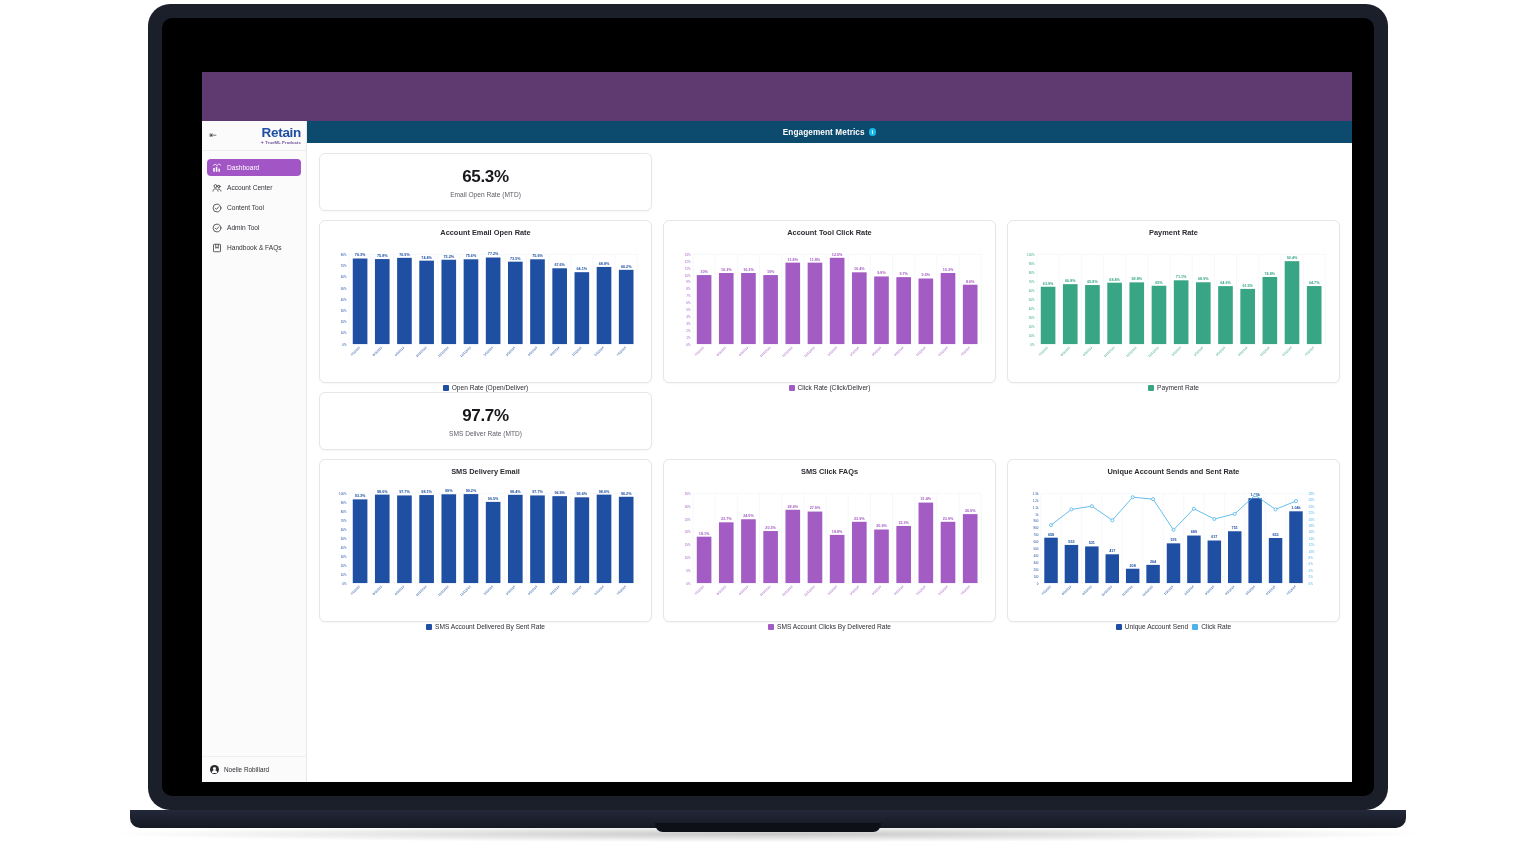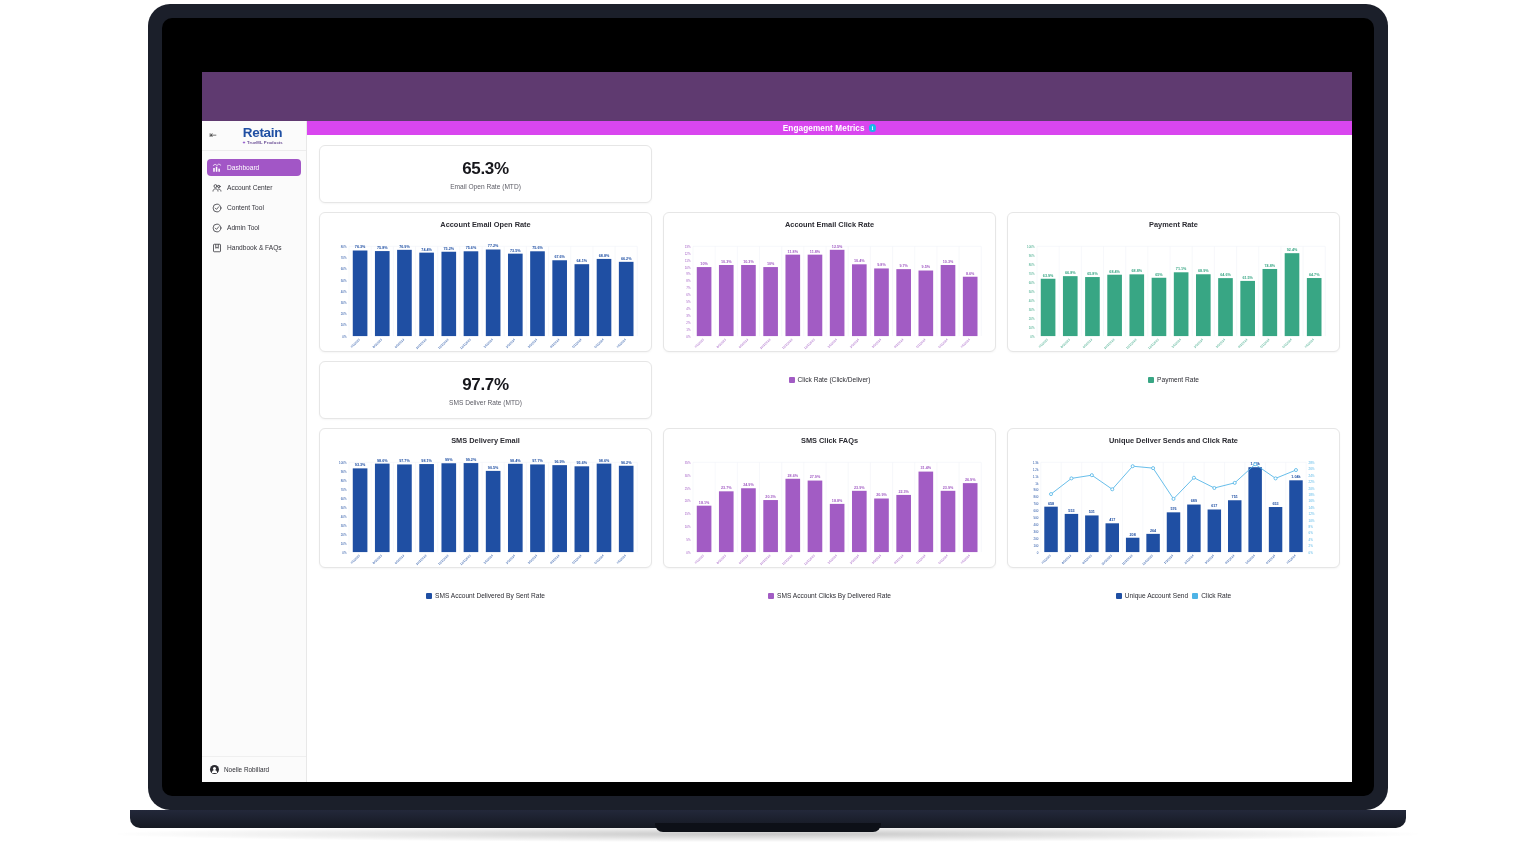--- a/index.html
+++ b/index.html
@@ -62,21 +62,21 @@
   }
   #logo-row {
     height: 30px; display: flex; align-items: center;
     padding: 0 5px 0 4px; gap: 4px;
     border-bottom: 1px solid #ededed;
   }
   #collapse-btn {
     font-size: 9px; color: #4a4a4a; line-height: 1;
     cursor: pointer; width: 14px; text-align: center;
   }
-  #logo-block { flex: 1; text-align: center; line-height: 1; }
+  #logo-block { flex: 1; text-align: right; line-height: 1; }
   #logo-main {
     font-size: 13.5px; font-weight: 700; color: #1f4fa3;
     letter-spacing: -0.3px;
   }
   #logo-sub {
     font-size: 4.2px; color: #6b4f96; letter-spacing: 0.1px;
     margin-top: 1px; font-weight: 700;
   }
   #logo-sub .tm { color: #8f55c9; }
   #nav { padding: 8px 5px 0 5px; display: flex; flex-direction: column; gap: 3px; }
@@ -107,21 +107,21 @@
     width:3px;height:3px;border-radius:50%;background:#fff;
   }
   .avatar-dot::after {
     content:''; position:absolute; left:2px; top:5px;
     width:5px;height:2.6px;border-radius:3px 3px 0 0;background:#fff;
   }
 
   
   #main { flex: 1; display: flex; flex-direction: column; background: #ffffff; }
   #page-header {
-    height: 14px; background: #d946ef;
+    height: 22px; background: #0c4a6e;
     display: flex; align-items: center; justify-content: center; gap: 4px;
   }
   #page-title { font-size: 8.2px; font-weight: 700; color: #ffffff; letter-spacing: 0.1px; }
   #info-icon {
     width: 7.5px; height: 7.5px; border-radius: 50%;
     background: #16b9e8; color: #ffffff;
     font-size: 5.5px; font-weight: 700;
     display: flex; align-items: center; justify-content: center;
     cursor: pointer; font-family: "Liberation Serif", serif;
   }
@@ -141,21 +141,21 @@
     box-shadow: 0 1px 2px rgba(0,0,0,0.04);
   }
   .kpi-card {
     height: 58px;
     display: flex; flex-direction: column;
     align-items: center; justify-content: center; gap: 4px;
   }
   .kpi-value { font-size: 17px; font-weight: 700; color: #17171c; letter-spacing: -0.3px; }
   .kpi-label { font-size: 6.6px; color: #5d5d66; }
 
-  .chart-card { height: 140px; padding: 7px 8px 5px 8px; display: flex; flex-direction: column; }
+  .chart-card { height: 163px; padding: 7px 8px 5px 8px; display: flex; flex-direction: column; }
   .chart-title {
     font-size: 7.4px; font-weight: 700; color: #2c2c33;
     text-align: center; margin-bottom: 4px;
   }
   .plot { flex: 1; position: relative; }
   .chart-legend {
     display: flex; align-items: center; justify-content: center; gap: 4px;
     height: 13px; font-size: 6.6px; color: #2c2c33;
   }
   .chart-legend .grp { display:flex; align-items:center; gap:3px; }
@@ -336,21 +336,21 @@
                     </svg>
                   </div>
                   <div class="chart-legend">
                     <div class="grp">
                       <span class="swatch" style="background: rgb(31, 79, 163);"></span>
                       <span>Open Rate (Open/Deliver)</span>
                     </div>
                   </div>
                 </div>
                 <div class="card chart-card">
-                  <div class="chart-title">Account Email Click Rate</div>
+                  <div class="chart-title">Account Tool Click Rate</div>
                   <div class="plot">
                     <svg class="cv" viewBox="0 0 330 150" preserveAspectRatio="none">
                       <line x1="22" y1="14" x2="22" y2="108" stroke="#eef1f6" stroke-width="0.5"></line>
                       <line x1="45.230769230769226" y1="14" x2="45.230769230769226" y2="108" stroke="#eef1f6" stroke-width="0.5"></line>
                       <line x1="68.46153846153845" y1="14" x2="68.46153846153845" y2="108" stroke="#eef1f6" stroke-width="0.5"></line>
                       <line x1="91.6923076923077" y1="14" x2="91.6923076923077" y2="108" stroke="#eef1f6" stroke-width="0.5"></line>
                       <line x1="114.92307692307692" y1="14" x2="114.92307692307692" y2="108" stroke="#eef1f6" stroke-width="0.5"></line>
                       <line x1="138.15384615384613" y1="14" x2="138.15384615384613" y2="108" stroke="#eef1f6" stroke-width="0.5"></line>
                       <line x1="161.3846153846154" y1="14" x2="161.3846153846154" y2="108" stroke="#eef1f6" stroke-width="0.5"></line>
                       <line x1="184.6153846153846" y1="14" x2="184.6153846153846" y2="108" stroke="#eef1f6" stroke-width="0.5"></line>
@@ -656,21 +656,21 @@
                     </svg>
                   </div>
                   <div class="chart-legend">
                     <div class="grp">
                       <span class="swatch" style="background: rgb(162, 92, 196);"></span>
                       <span>SMS Account Clicks By Delivered Rate</span>
                     </div>
                   </div>
                 </div>
                 <div class="card chart-card">
-                  <div class="chart-title">Unique Deliver Sends and Click Rate</div>
+                  <div class="chart-title">Unique Account Sends and Sent Rate</div>
                   <div class="plot">
                     <svg class="cv" viewBox="0 0 330 150" preserveAspectRatio="none">
                       <line x1="26" y1="14" x2="26" y2="108" stroke="#eef1f6" stroke-width="0.5"></line>
                       <line x1="47.38461538461539" y1="14" x2="47.38461538461539" y2="108" stroke="#eef1f6" stroke-width="0.5"></line>
                       <line x1="68.76923076923077" y1="14" x2="68.76923076923077" y2="108" stroke="#eef1f6" stroke-width="0.5"></line>
                       <line x1="90.15384615384615" y1="14" x2="90.15384615384615" y2="108" stroke="#eef1f6" stroke-width="0.5"></line>
                       <line x1="111.53846153846153" y1="14" x2="111.53846153846153" y2="108" stroke="#eef1f6" stroke-width="0.5"></line>
                       <line x1="132.9230769230769" y1="14" x2="132.9230769230769" y2="108" stroke="#eef1f6" stroke-width="0.5"></line>
                       <line x1="154.3076923076923" y1="14" x2="154.3076923076923" y2="108" stroke="#eef1f6" stroke-width="0.5"></line>
                       <line x1="175.69230769230768" y1="14" x2="175.69230769230768" y2="108" stroke="#eef1f6" stroke-width="0.5"></line>

